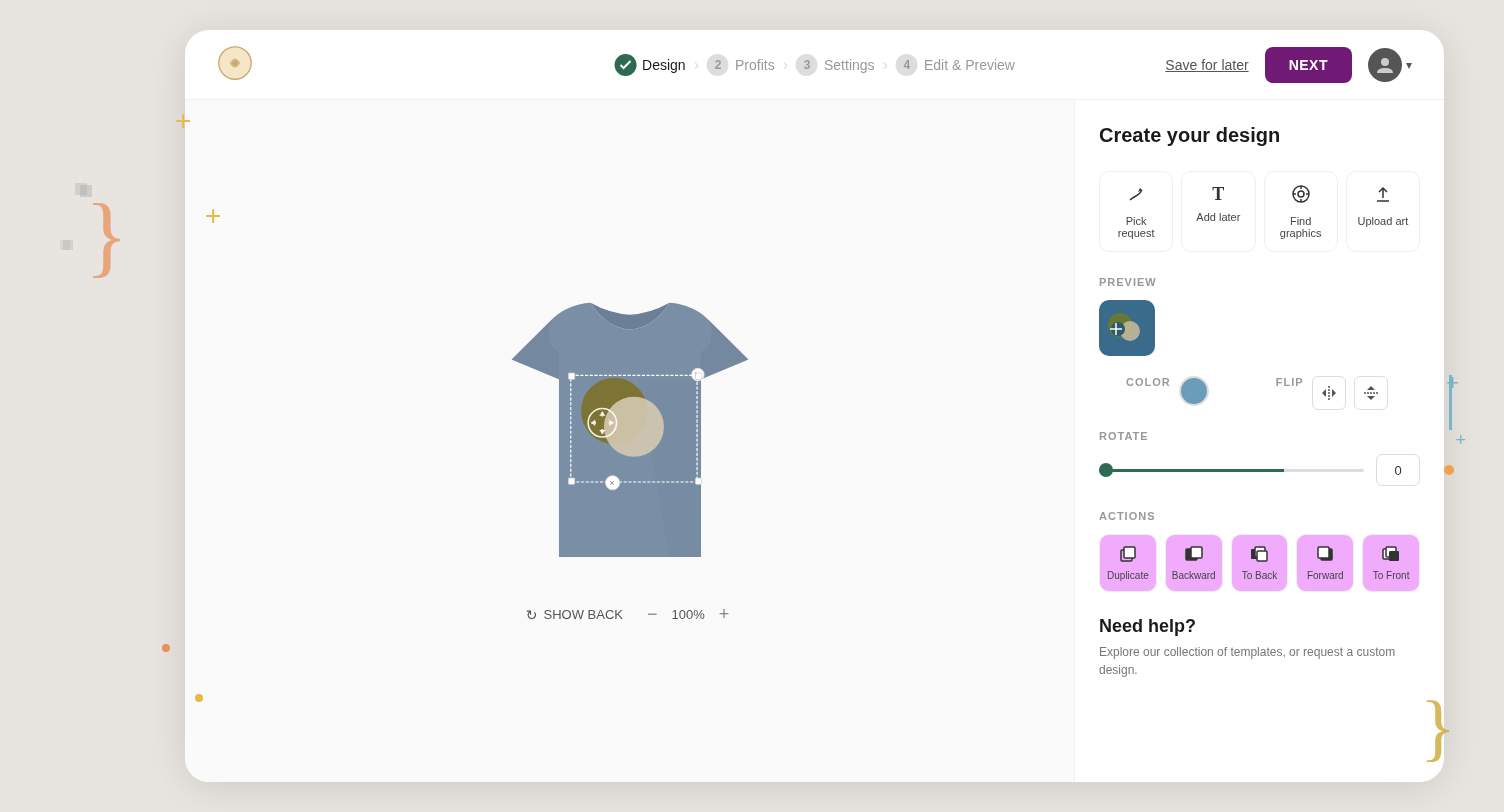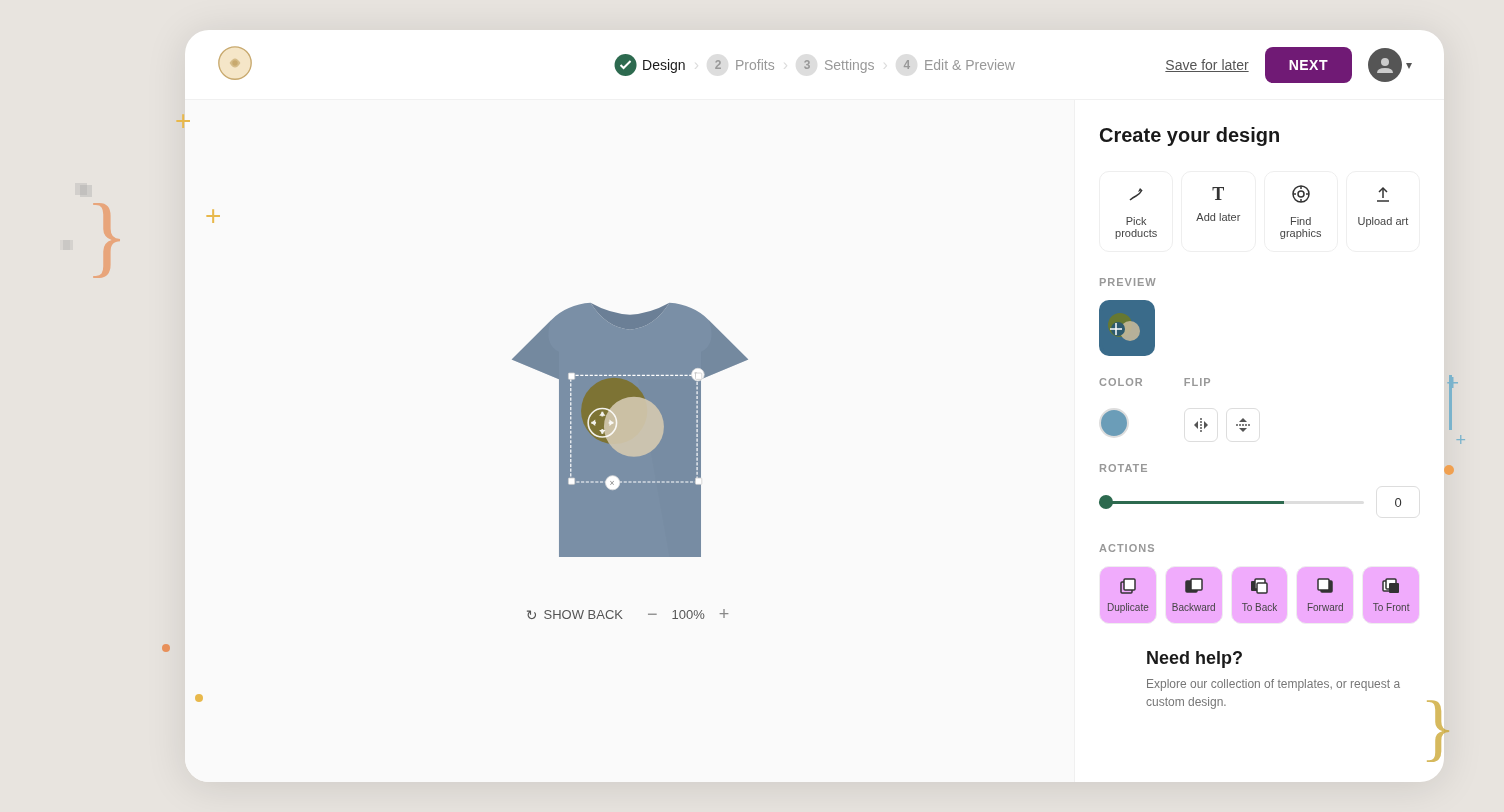--- a/index.html
+++ b/index.html
@@ -283,22 +283,23 @@
 
     
     .color-flip-row {
       display: flex;
       gap: 40px;
       margin-bottom: 20px;
     }
 
     .sub-section {
       display: flex;
-      flex-direction: column;
+      flex-direction: row;
       gap: 8px;
+      margin-left: 27px;
     }
 
     .color-swatch {
       width: 30px;
       height: 30px;
       border-radius: 50%;
       background: #6b9db8;
       border: 2px solid #ddd;
       cursor: pointer;
     }
@@ -385,21 +386,20 @@
       border-radius: 10px;
       background: #f0abfc;
       cursor: pointer;
       font-size: 10px;
       color: #444;
     }
 
     
     .help-section {
       margin-top: 8px;
-      margin-left: 47px;
     }
 
     .help-title {
       font-size: 18px;
       font-weight: 700;
       color: #1a1a1a;
       margin-bottom: 6px;
     }
 
     .help-text {
@@ -564,21 +564,21 @@
 
       <div class="tools-row">
 
         <button class="tool-btn">
           <span class="tool-icon">
             <svg width="20" height="20" viewBox="0 0 20 20" fill="none">
               <path d="M4 16 Q6 14 10 12 Q14 10 16 6" stroke="#333" stroke-width="1.5" fill="none"></path>
               <path d="M14 4 L16 6 L12 8Z" fill="#333"></path>
             </svg>
           </span>
-          <span>Pick products</span>
+          <span>Pick request</span>
         </button>
 
         <button class="tool-btn">
           <span class="tool-icon" style="font-weight:700;font-size:18px;font-family:serif;">T</span>
           <span>Add later</span>
         </button>
 
         <button class="tool-btn">
           <span class="tool-icon">
             <svg width="20" height="20" viewBox="0 0 20 20" fill="none">

